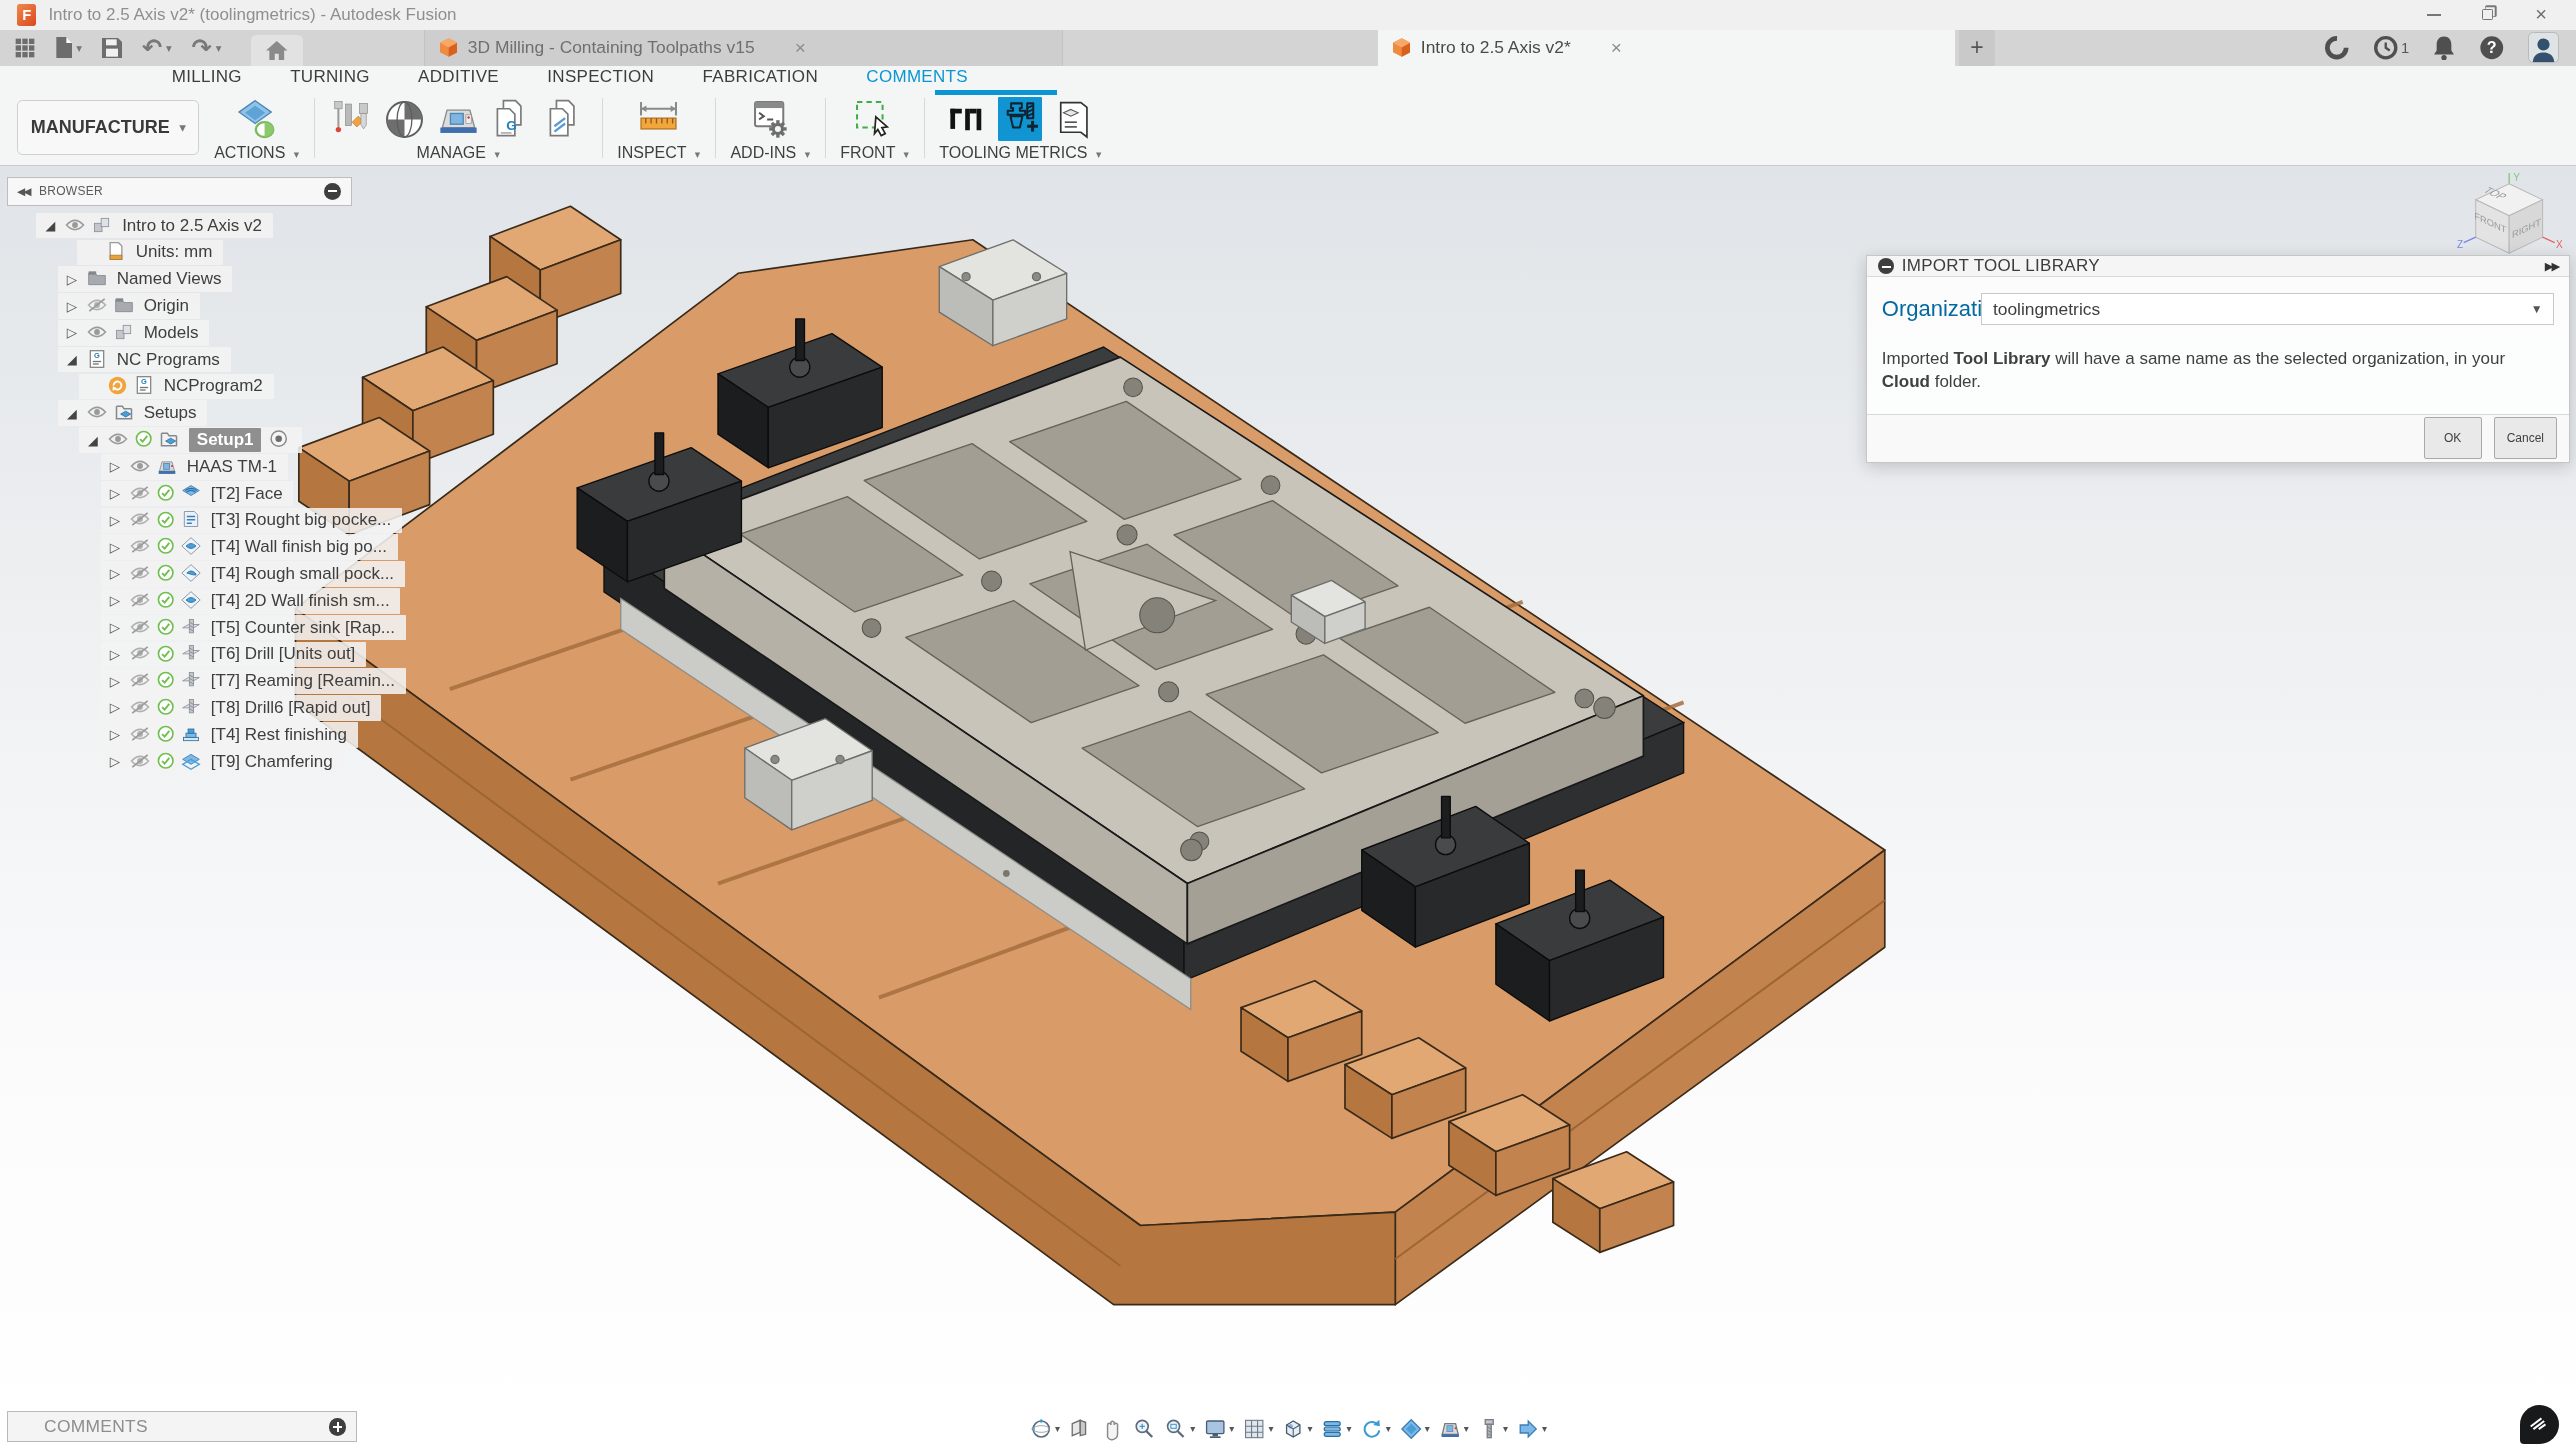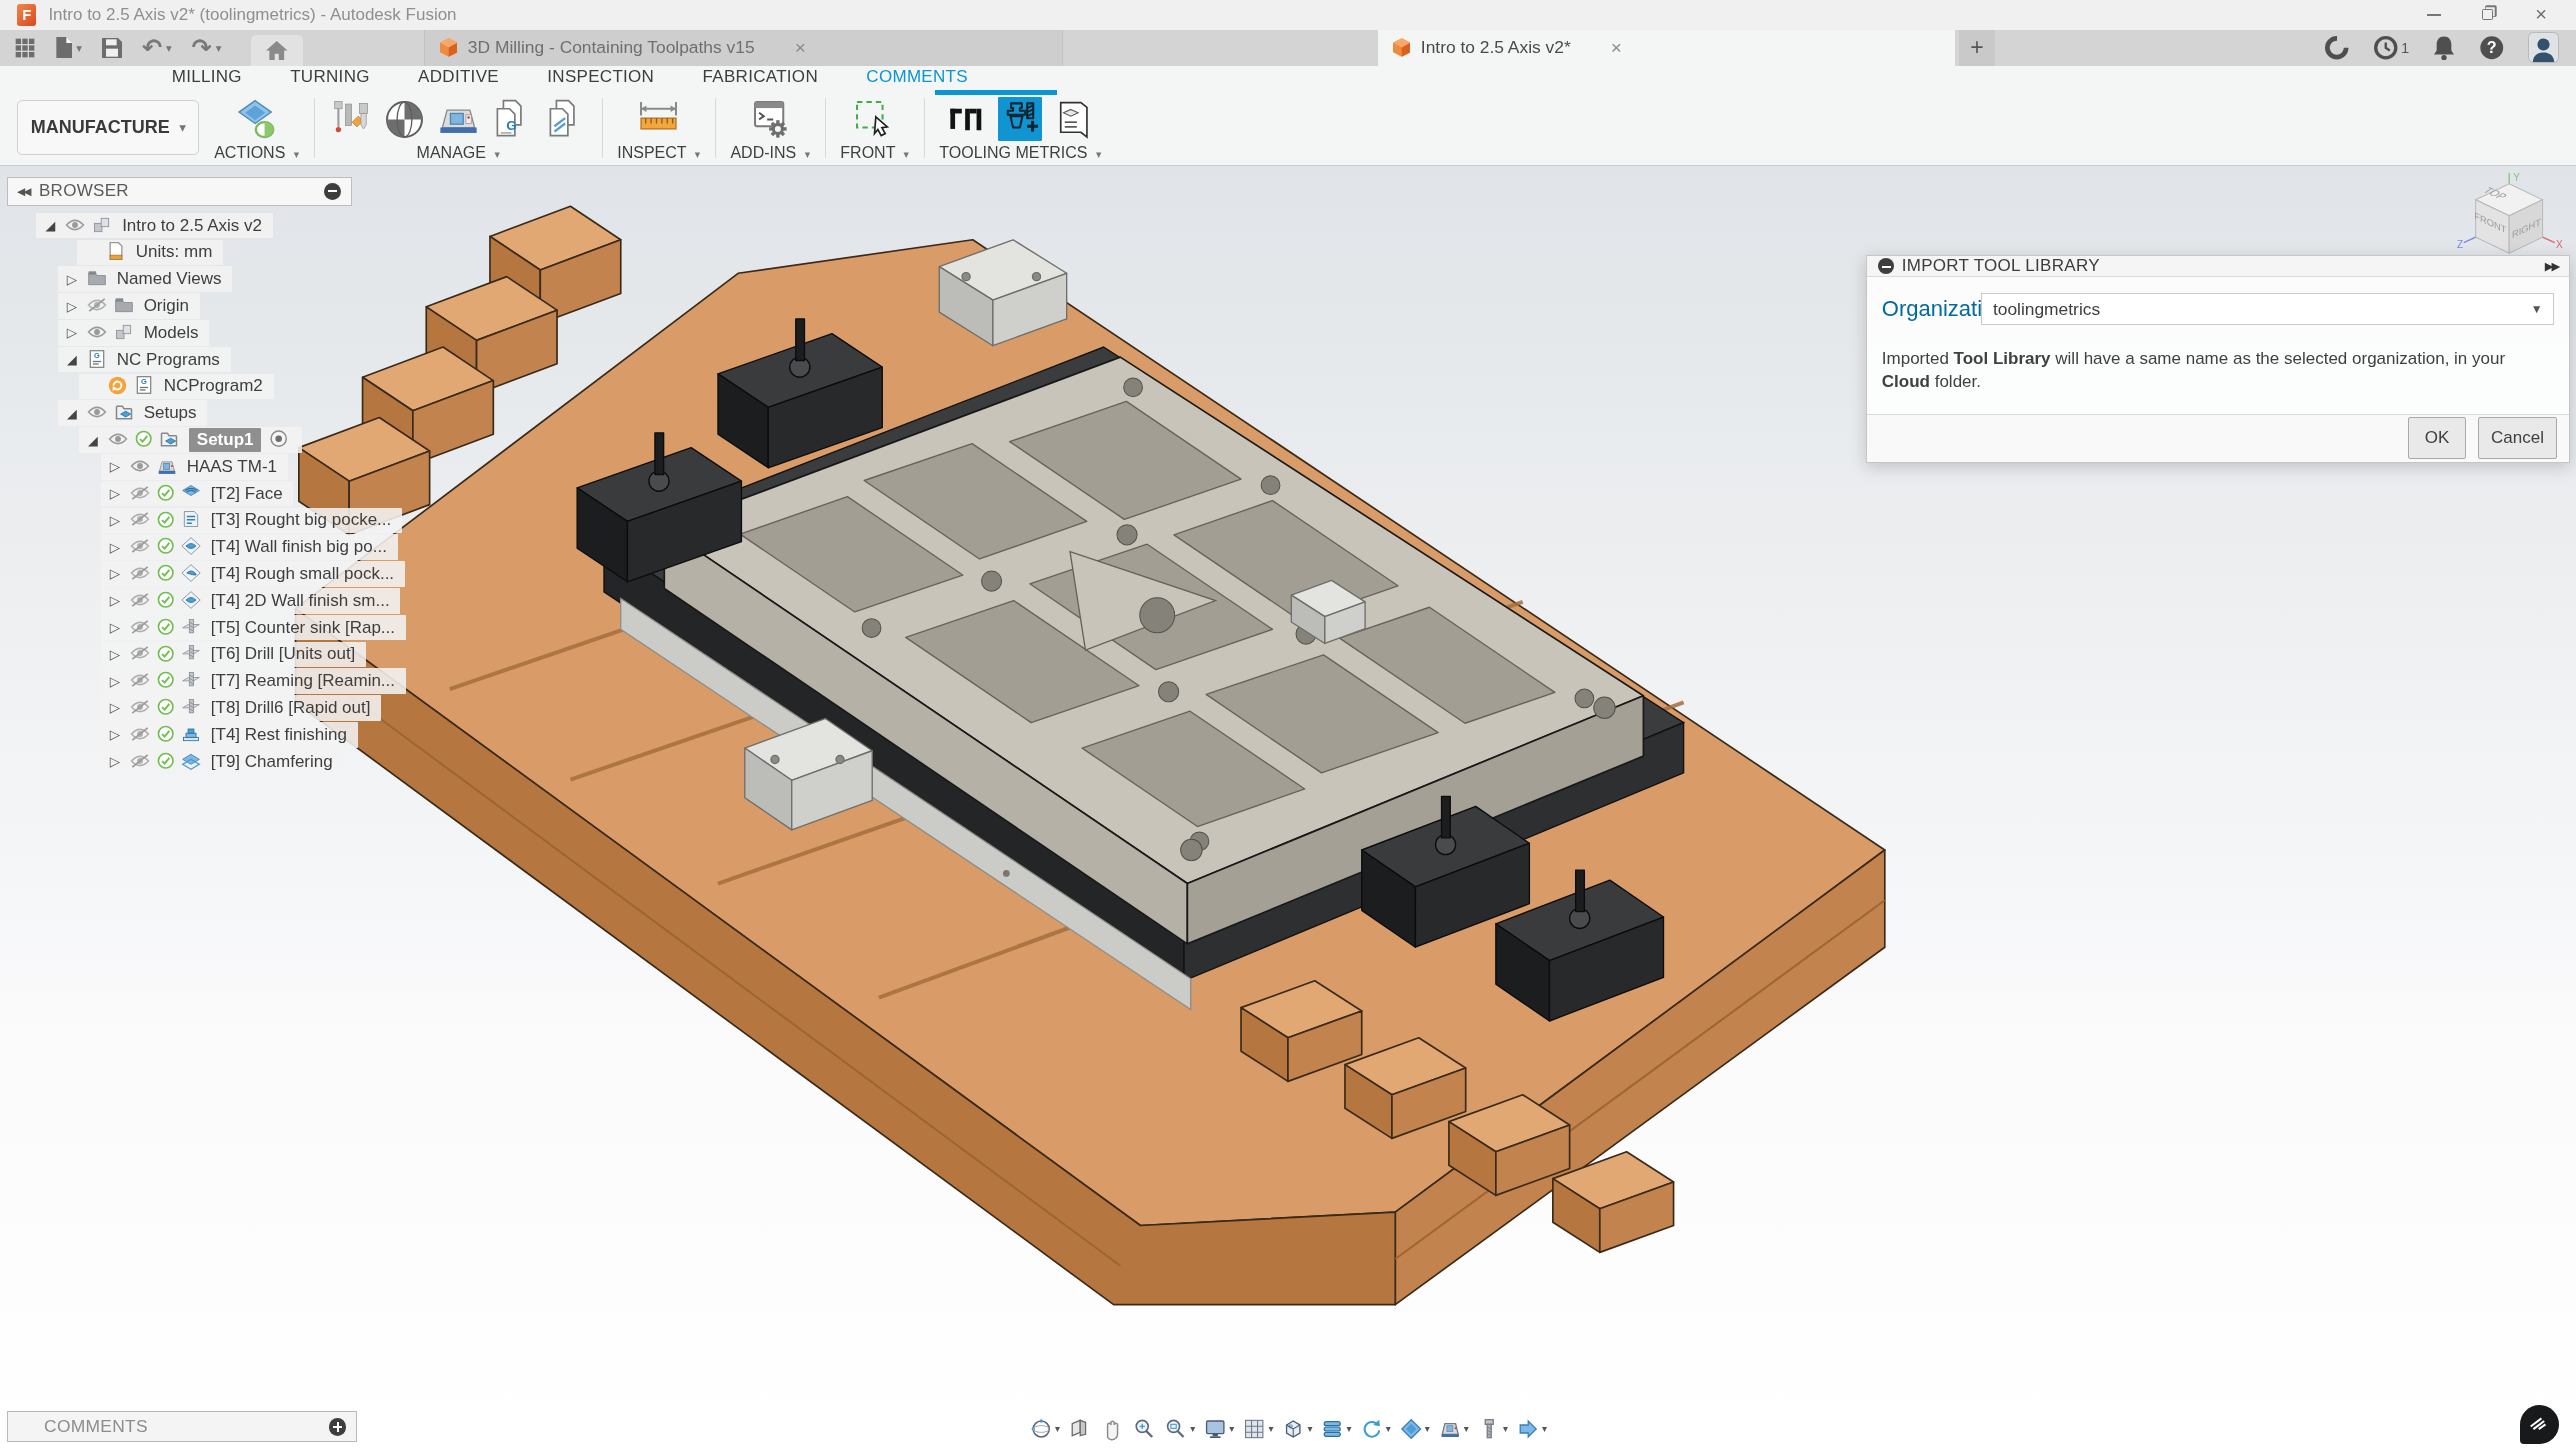--- a/index.html
+++ b/index.html
@@ -56,21 +56,21 @@
 
 #canvas{position:absolute;left:0;top:166px;width:2576px;height:1283px;background:linear-gradient(180deg,#e0e4e8 0%,#eceef0 30%,#fbfbfc 70%,#ffffff 100%)}
 #scene{position:absolute;left:255px;top:0px;width:1677px;height:1140px}
 
 
 #viewcube{position:absolute;right:12px;top:6.7px;width:107px;height:107px}
 
 
 #browser-panel{position:absolute;left:6.7px;top:10.7px;width:416px}
 #browser-header{width:345px;height:29.5px;background:rgba(248,248,248,.95);border:0.7px solid #bdbdbd;display:flex;align-items:center;padding:0 9.4px;color:#5a5a5a}
-#browser-header .hdr-label{font-size:17px;margin-left:9.4px;letter-spacing:0.3px}
+#browser-header .hdr-label{font-size:12px;margin-left:9.4px;letter-spacing:0.3px}
 .dbl-arrow{font-size:10.7px;color:#555;letter-spacing:-2px}
 .circle-btn{width:17.4px;height:17.4px;border-radius:50%;background:#3e3e3e;position:relative;margin-left:auto}
 .circle-btn::before{content:"";position:absolute;left:4px;top:7.7px;width:9.4px;height:2px;background:#fff}
 .circle-btn.plus::after{content:"";position:absolute;left:7.7px;top:4px;width:2px;height:9.4px;background:#fff}
 #browser-tree{margin-top:6.7px}
 .trow{display:flex;align-items:center;height:25.5px;margin-bottom:1.3px;width:max-content;background:rgba(243,243,243,.88);padding:0 10.7px 0 2.7px;border-radius:0.7px}
 .trow .expander{width:23px;text-align:center;font-size:12.7px;color:#444;flex:0 0 23px}
 .trow .expander.closed{color:#555;font-size:13.4px}
 .ri{width:20px;height:16px;margin:0 3.4px;flex:0 0 auto}
 .ti{width:20px;height:20px;margin:0 3.4px;flex:0 0 auto}
@@ -82,21 +82,21 @@
 #dlg-header{height:21px;display:flex;align-items:center;padding:0 10.7px;background:rgba(244,244,244,.95);border-bottom:0.7px solid #d9d9d9}
 #dlg-title{font-size:17px;color:#3c3c3c;margin-left:8px;letter-spacing:0.3px}
 #dlg-header .dbl-arrow{margin-left:auto;color:#333;font-size:11.4px}
 #dlg-body{padding:16px 14.8px 20px}
 .dlg-row{display:flex;align-items:center}
 #org-label{font-size:22px;color:#0369a1;width:86px;flex:0 0 auto}
 #org-select{margin-left:13.4px;flex:1;height:32px;border:0.7px solid #c9c9c9;background:#fff;display:flex;align-items:center;padding:0 10.7px;font-size:17.4px;color:#3e3e3e}
 #org-select .sel-caret{margin-left:auto;font-size:12px;color:#555}
 #dlg-desc{margin-top:23px;font-size:17px;color:#404040;line-height:1.35}
 #dlg-footer{border-top:0.7px solid #d9d9d9;height:48px;display:flex;align-items:center;justify-content:flex-end;gap:12px;padding:0 12px;background:rgba(249,249,249,.95)}
-.dlg-btn{min-width:58px;height:42px;background:#e9e9e9;border:0.7px solid #a9a9a9;border-radius:2px;font-size:17px;color:#3f3f3f;display:flex;align-items:center;justify-content:center;padding:16px 12px}
+.dlg-btn{min-width:58px;height:42px;background:#e9e9e9;border:0.7px solid #a9a9a9;border-radius:2px;font-size:12px;color:#3f3f3f;display:flex;align-items:center;justify-content:center;padding:16px 12px}
 
 
 #comments-bar{position:absolute;left:6.7px;bottom:6.7px;width:350px;height:31px;background:rgba(243,243,243,.95);border:0.7px solid #b9b9b9;display:flex;align-items:center;padding:0 9.4px}
 #comments-label{font-size:17.4px;color:#8d8d8d;margin-left:27px;letter-spacing:0.3px}
 
 
 #navbar{position:absolute;left:50%;transform:translateX(-50%);bottom:5.4px;display:flex;align-items:center;gap:2.7px}
 .nav-item{display:flex;align-items:center;padding:2.7px 2.7px}
 .nav-item svg{width:24px;height:24px;display:block}
 .nav-item .caret{font-size:10px;margin-left:2px;color:#555}

